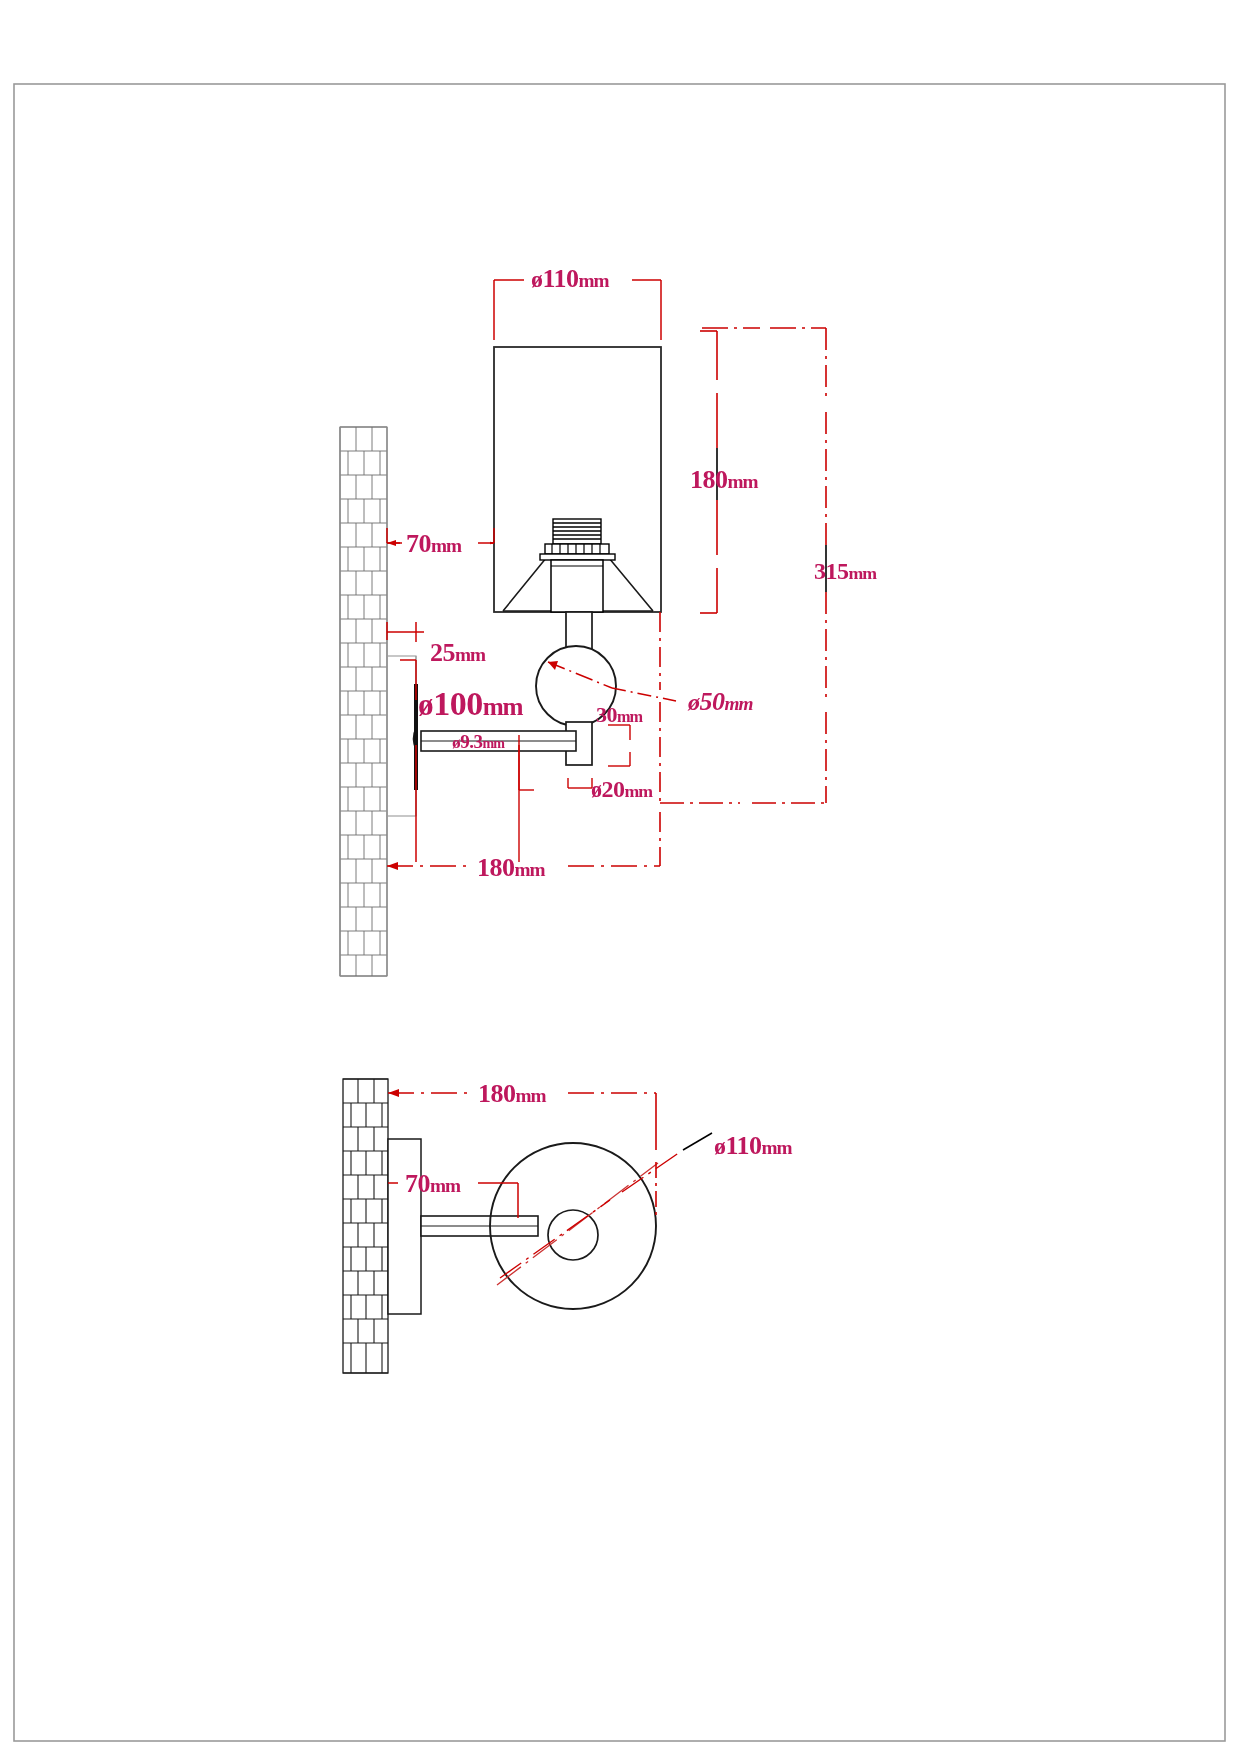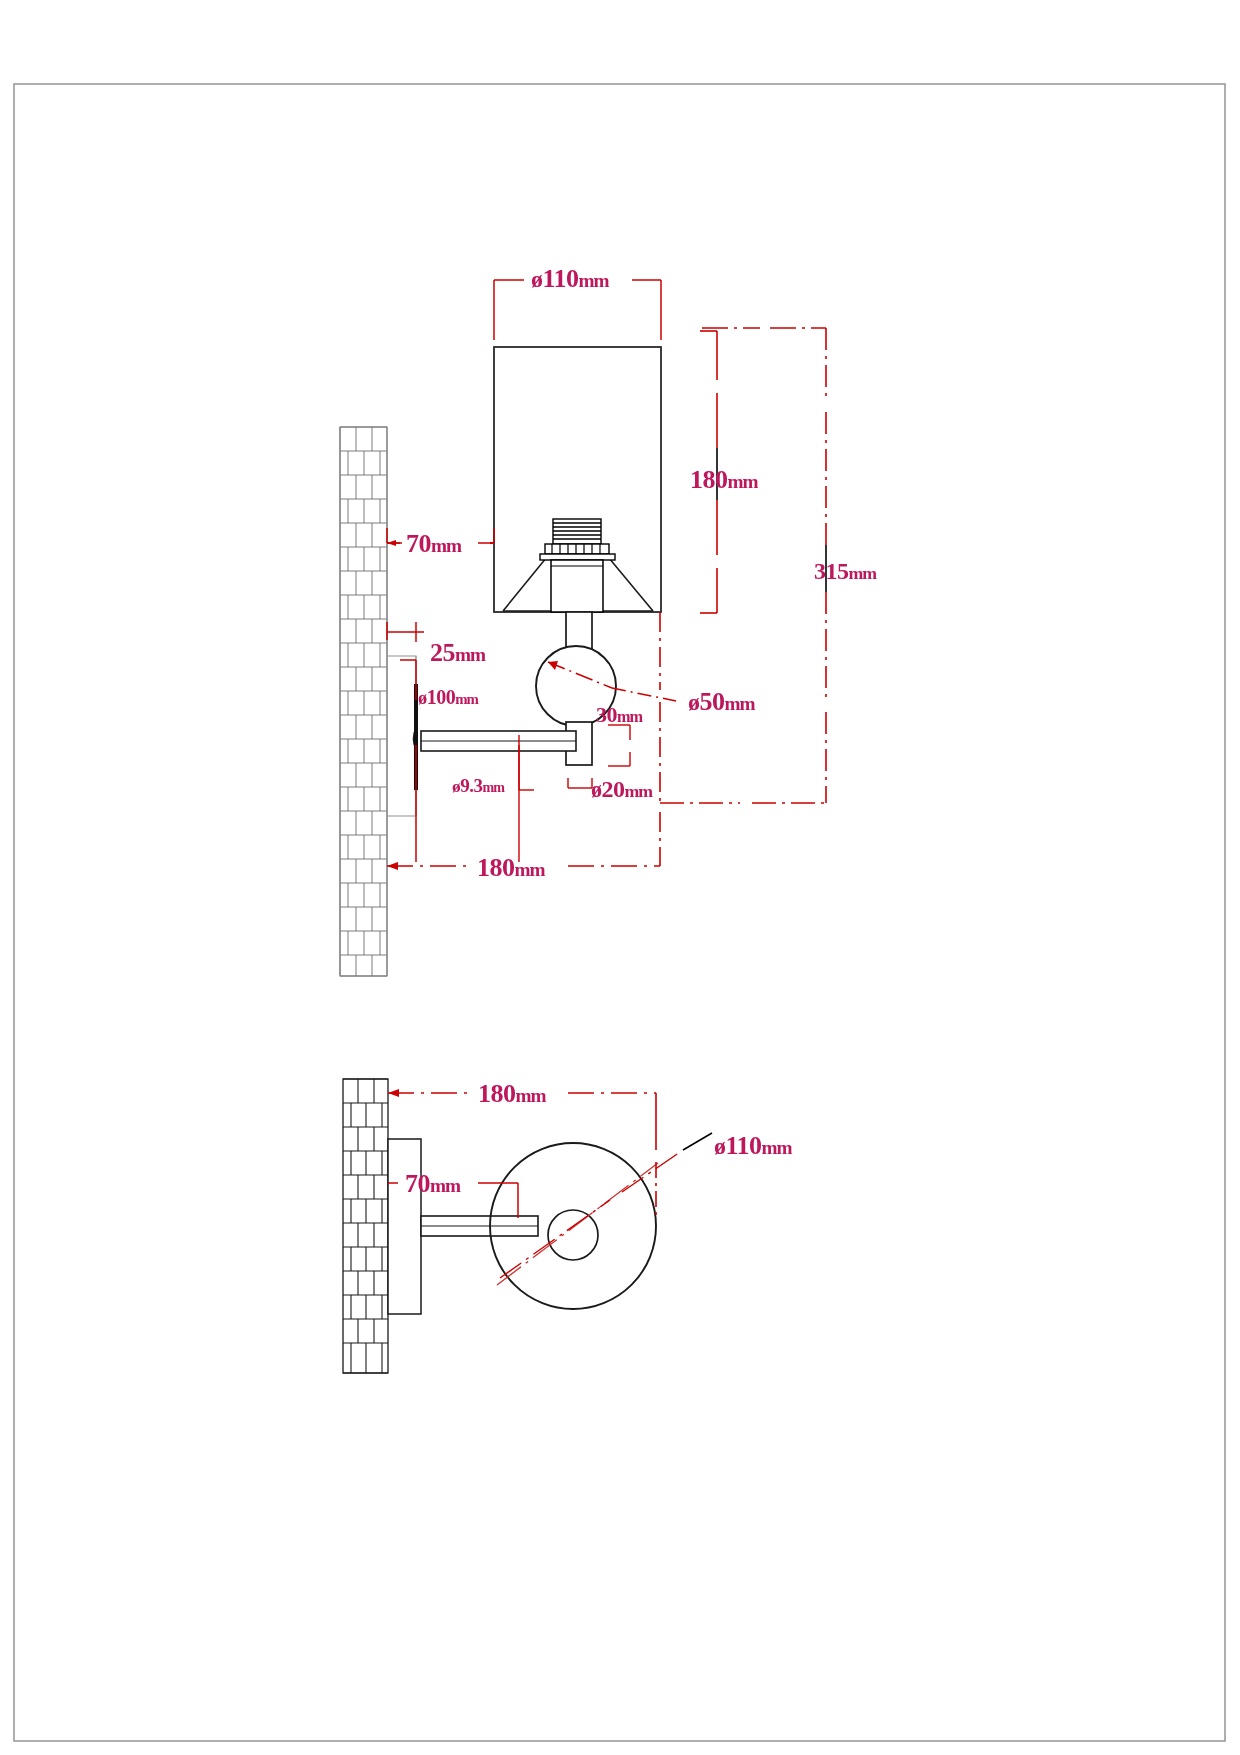--- a/index.html
+++ b/index.html
@@ -407,33 +407,33 @@
   </div>
 
   <div class="dim-text" style="left:406px; top:531px; font-size:26px;">
     <span>70</span><span class="unit">mm</span>
   </div>
 
   <div class="dim-text" style="left:430px; top:620px; font-size:26px;margin-top:20px;">
     <span>25</span><span class="unit">mm</span>
   </div>
 
-  <div class="dim-text" style="left:418px; top:687px; font-size:20px;">
+  <div class="dim-text" style="left:418px; top:687px; font-size:34px;">
     <span class="dia">ø</span><span>100</span><span class="unit">mm</span>
   </div>
 
-  <div class="dim-text" style="left:688px; top:689px; font-size:26px;">
+  <div class="dim-text" style="left:688px; top:689px; font-size:26px;font-style:italic;">
     <span class="dia">ø</span><span>50</span><span class="unit">mm</span>
   </div>
 
   <div class="dim-text" style="left:596px; top:704px; font-size:22px;">
     <span>30</span><span class="unit">mm</span>
   </div>
 
-  <div class="dim-text" style="left:452px; top:776px; font-size:19px;">
+  <div class="dim-text" style="left:452px; top:732px; font-size:19px;">
     <span class="dia">ø</span><span>9.3</span><span class="unit">mm</span>
   </div>
 
   <div class="dim-text" style="left:591px; top:777px; font-size:24px;">
     <span class="dia">ø</span><span>20</span><span class="unit">mm</span>
   </div>
 
   <div class="dim-text" style="left:477px; top:855px; font-size:26px;">
     <span>180</span><span class="unit">mm</span>
   </div>

